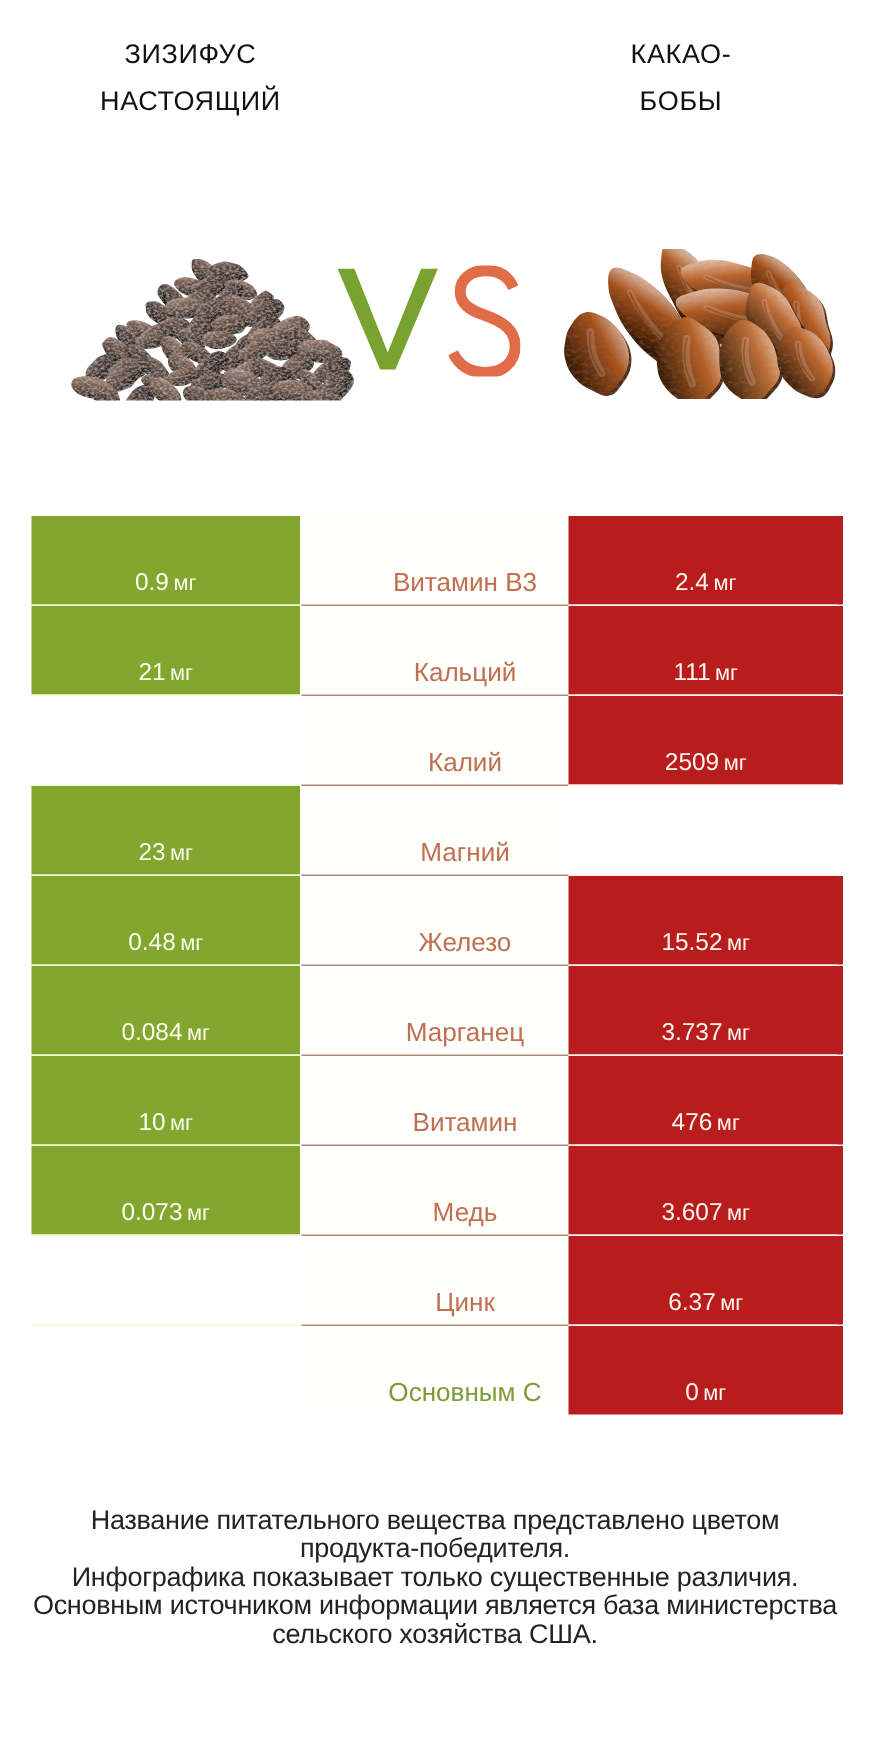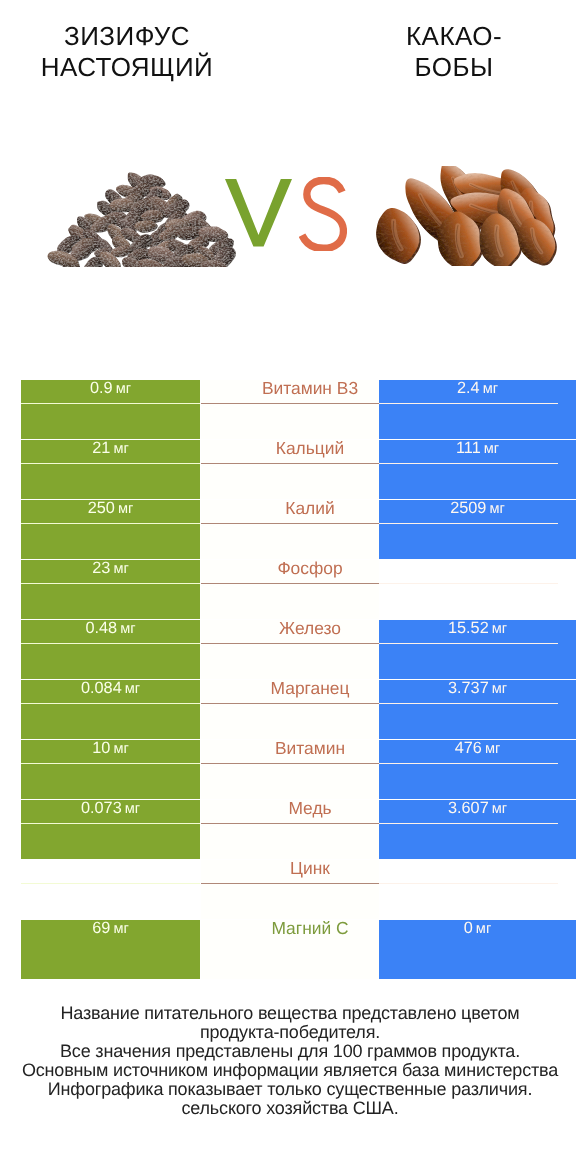--- a/index.html
+++ b/index.html
@@ -12,21 +12,21 @@
     -moz-osx-font-smoothing:grayscale;
     text-rendering:geometricPrecision;
     overflow:hidden;
     position:relative;
   }
   .page { position:relative; width:580px; height:1174px; }
 
   
   .headers { position:absolute; left:0; top:0; width:580px; height:110px; }
   .hcol { position:absolute; top:21px; text-align:center; color:#111111;
-          font-size:26px; line-height:30.5px; letter-spacing:0.45px; font-weight:400;
+          font-size:18px; line-height:30.5px; letter-spacing:0.45px; font-weight:400;
           white-space:pre-line; }
   .hcol.left  { left:7px;   width:240px; }
   .hcol.right { left:359px; width:190px; }
 
   
   .hero { position:absolute; left:0; top:110px; width:580px; height:195px; }
   .photo { position:absolute; }
   .photo-left  { left:47px;  top:62px; width:189px; height:95px; }
   .photo-right { left:375px; top:56px; width:184px; height:100px; }
   .photo svg { display:block; width:100%; height:100%; }
@@ -35,25 +35,25 @@
   .vs .v { left:0px;  top:2.3px; width:67px;  height:67.4px; }
   .vs .s { left:74px; top:0px;   width:48px;  height:74.4px; }
 
   
   .table { position:absolute; left:21px; top:344px; width:537px; }
   .row { position:relative; height:59px; margin-bottom:1px; }
   .gap { position:absolute; height:1px; }
   .gap.l { left:0px; width:179px; background:#f3fbd4; }
   .gap.r { left:358px; width:179px; background:#fdf2ea; }
   .cell { position:absolute; top:0; height:59px; display:flex;
-          align-items:flex-start; justify-content:center; box-sizing:border-box;
-          line-height:1; padding-bottom:6px;margin-top:36px; }
+          align-items:flex-end; justify-content:center; box-sizing:border-box;
+          line-height:1; padding-bottom:6px; }
   .cell.l { left:0px;   width:179px; background:#82A62F; color:#fbffe9; }
   .cell.m { left:180px; width:178px; background:#fffffc;padding-left:40px; }
-  .cell.r { left:358px; width:197px; background:#3b82f6; color:#fff8f1; }
+  .cell.r { left:358px; width:183px; background:#b91c1c; color:#fff8f1; }
   .val { font-size:16.3px; letter-spacing:0px; }
   .val .u { font-size:14.6px; margin-left:3px; }
   .nut { font-size:17.4px; letter-spacing:0px; }
   .nut.o { color:#c06f52; }
   .nut.g { color:#7d9b3c; }
   .msep { position:absolute; left:180px; width:178px; height:1px; background:#b08878; }
 
   
   .footer { position:absolute; left:0; top:1004px; width:580px; text-align:center;
             color:#232323; font-size:18.0px; line-height:18.95px; letter-spacing:-0.18px; }
@@ -871,39 +871,36 @@
           <span class="nut o">Кальций</span>
         </div>
         <div class="cell r">
           <span class="val">111<span class="u">мг</span></span>
         </div>
       </div>
       <div class="msep" style="top: 119px;"></div>
       <div class="gap l" style="top: 119px;"></div>
       <div class="gap r" style="top: 119px;"></div>
       <div class="row">
-        <div class="cell l">
-          <span class="val">250<span class="u">мг</span></span>
-        </div>
         <div class="cell m">
           <span class="nut o">Калий</span>
         </div>
         <div class="cell r">
           <span class="val">2509<span class="u">мг</span></span>
         </div>
       </div>
       <div class="msep" style="top: 179px;"></div>
       <div class="gap l" style="top: 179px;"></div>
       <div class="gap r" style="top: 179px;"></div>
       <div class="row">
         <div class="cell l">
           <span class="val">23<span class="u">мг</span></span>
         </div>
         <div class="cell m">
-          <span class="nut o">Фосфор</span>
+          <span class="nut o">Магний</span>
         </div>
       </div>
       <div class="msep" style="top: 239px;"></div>
       <div class="gap l" style="top: 239px;"></div>
       <div class="gap r" style="top: 239px;"></div>
       <div class="row">
         <div class="cell l">
           <span class="val">0.48<span class="u">мг</span></span>
         </div>
         <div class="cell m">
@@ -955,38 +952,37 @@
           <span class="val">3.607<span class="u">мг</span></span>
         </div>
       </div>
       <div class="msep" style="top: 479px;"></div>
       <div class="gap l" style="top: 479px;"></div>
       <div class="gap r" style="top: 479px;"></div>
       <div class="row">
         <div class="cell m">
           <span class="nut o">Цинк</span>
         </div>
+        <div class="cell r">
+          <span class="val">6.37<span class="u">мг</span></span>
+        </div>
       </div>
       <div class="msep" style="top: 539px;"></div>
       <div class="gap l" style="top: 539px;"></div>
       <div class="gap r" style="top: 539px;"></div>
       <div class="row">
-        <div class="cell l">
-          <span class="val">69<span class="u">мг</span></span>
-        </div>
         <div class="cell m">
-          <span class="nut g">Магний C</span>
+          <span class="nut g">Основным C</span>
         </div>
         <div class="cell r">
           <span class="val">0<span class="u">мг</span></span>
         </div>
       </div>
     </div>
 
   <div class="footer">
       <div class="fline">Название питательного вещества представлено цветом</div>
       <div class="fline">продукта-победителя.</div>
-      <div class="fline">Все значения представлены для 100 граммов продукта.</div>
+      <div class="fline">Инфографика показывает только существенные различия.</div>
       <div class="fline">Основным источником информации является база министерства</div>
-      <div class="fline">Инфографика показывает только существенные различия.</div>
       <div class="fline">сельского хозяйства США.</div>
     </div>
 </div>
 
 </body></html>

